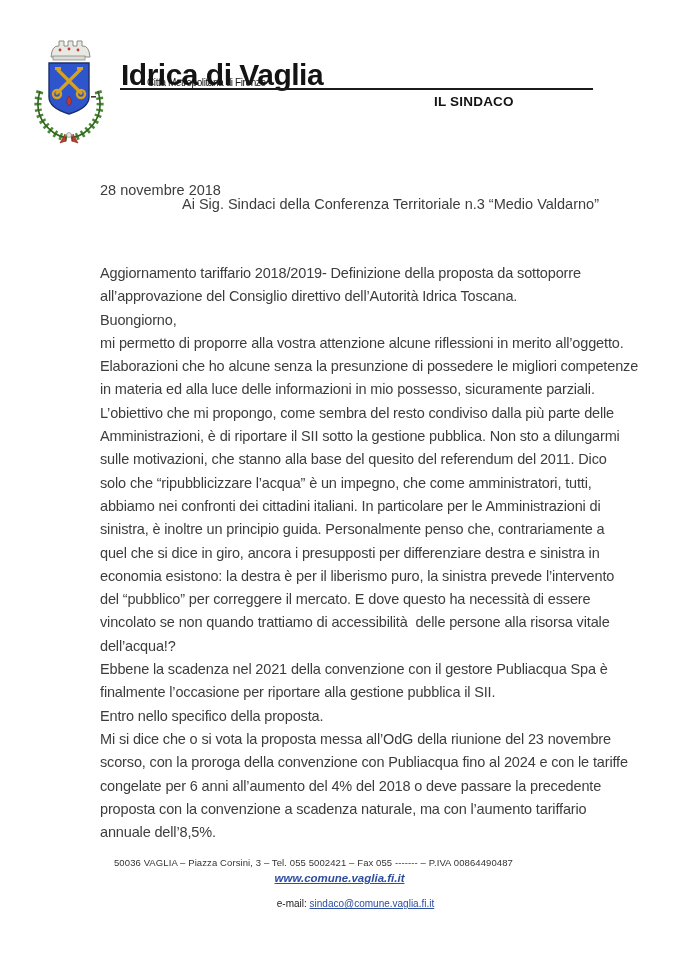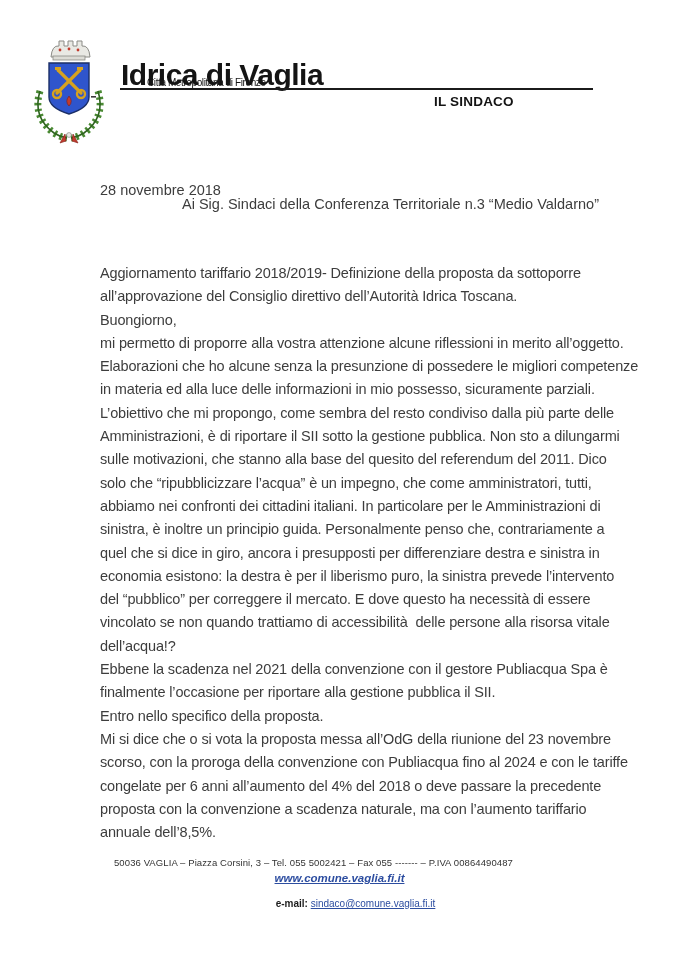--- a/index.html
+++ b/index.html
@@ -123,21 +123,21 @@
   }
   .footer-email {
     position: absolute;
     left: 0;
     top: 898px;
     width: 679px;
     text-align: center;
     font-size: 10px;
   }
   .footer-email .elabel {
-    font-weight: bold;
+    font-weight: normal;
     color: #1c1c1c;
     padding-left: 32px;
   }
 </style>
 </head>
 <body>
 
 <div class="page">
 
   <div class="coa">

